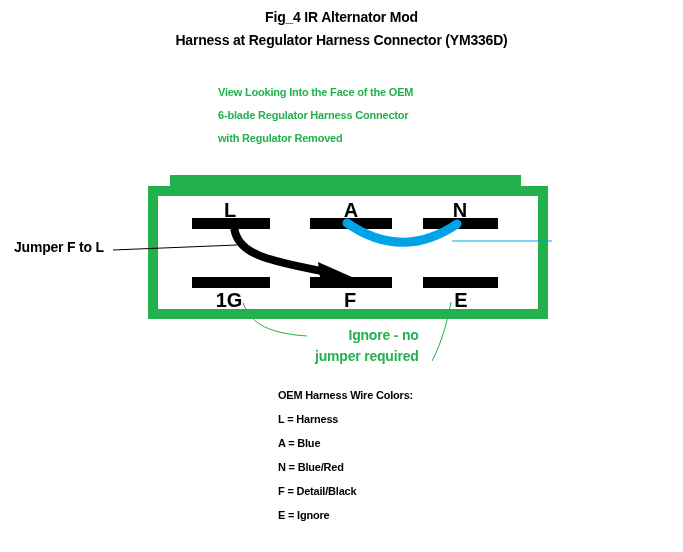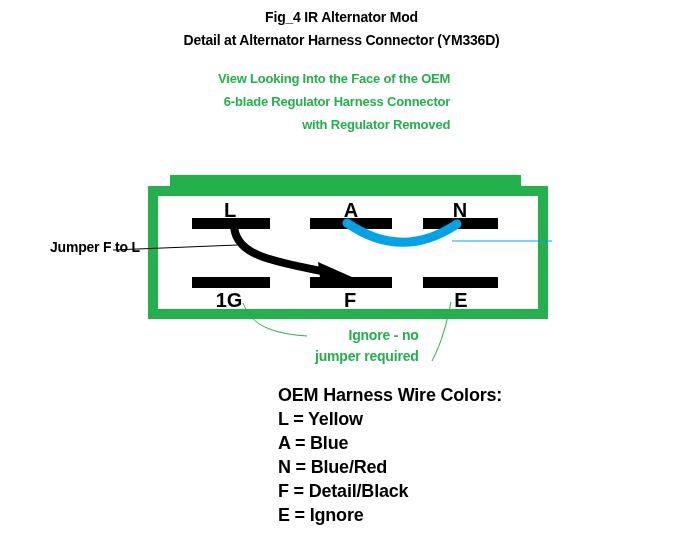--- a/index.html
+++ b/index.html
@@ -18,64 +18,63 @@
     position: absolute;
     top: 6px; left: 0;
     width: 683px;
     text-align: center;
     font-size: 14px;
     line-height: 23px;
     letter-spacing: -0.2px;
   }
   .view-note {
     position: absolute;
-    top: 67px; left: 218px;
-    font-size: 13px;
+    top: 81px; left: 218px;
+    font-size: 11px;
     line-height: 23px;
     letter-spacing: -0.2px;
     color: #22B14C;
-    text-align: right;
   }
   .diagram-svg {
     position: absolute;
     top: 0; left: 0;
     width: 683px; height: 552px;
   }
   .diagram-svg text {
     font-family: "Liberation Sans", sans-serif;
     font-weight: bold;
     font-size: 20px;
     fill: #000000;
   }
   .annot {
     position: absolute;
     font-size: 14px;
     line-height: 20px;
     letter-spacing: -0.2px;
     white-space: nowrap;
   }
-  .annot-jumper-f { top: 237px; left: 14px; color: #000000; margin-left: 36px; }
+  .annot-jumper-f { top: 237px; left: 14px; color: #000000; }
   .annot-jumper-n { top: 233px; left: 567px; color: #00A2E8; }
   .annot-ignore   { top: 325px; left: 315px; color: #22B14C; line-height: 21px; text-align: right; }
   .wire-colors {
     position: absolute;
     top: 383px; left: 278px;
-    font-size: 18px;
+    font-size: 11px;
     line-height: 24px;
     letter-spacing: -0.2px;
   }
 </style>
 </head>
 <body>
 
 <div class="page">
 
   <div class="title-block">
     <div>Fig_4 IR Alternator Mod</div>
-    <div>Detail at Alternator Harness Connector (YM336D)</div>
+    <div>Harness at Regulator Harness Connector (YM336D)</div>
   </div>
 
   <div class="view-note">
     <div>View Looking Into the Face of the OEM</div>
     <div>6-blade Regulator Harness Connector</div>
     <div>with Regulator Removed</div>
   </div>
 
   <svg class="diagram-svg" viewBox="0 0 683 552">
 
@@ -112,20 +111,20 @@
 
   <div class="annot annot-jumper-f">Jumper F to L</div>
 
   <div class="annot annot-ignore">
     <div>Ignore - no</div>
     <div>jumper required</div>
   </div>
 
   <div class="wire-colors">
     <div>OEM Harness Wire Colors:</div>
-    <div>L = Yellow</div>
+    <div>L = Harness</div>
     <div>A = Blue</div>
     <div>N = Blue/Red</div>
     <div>F = Detail/Black</div>
     <div>E = Ignore</div>
   </div>
 
 </div>
 
 </body></html>

